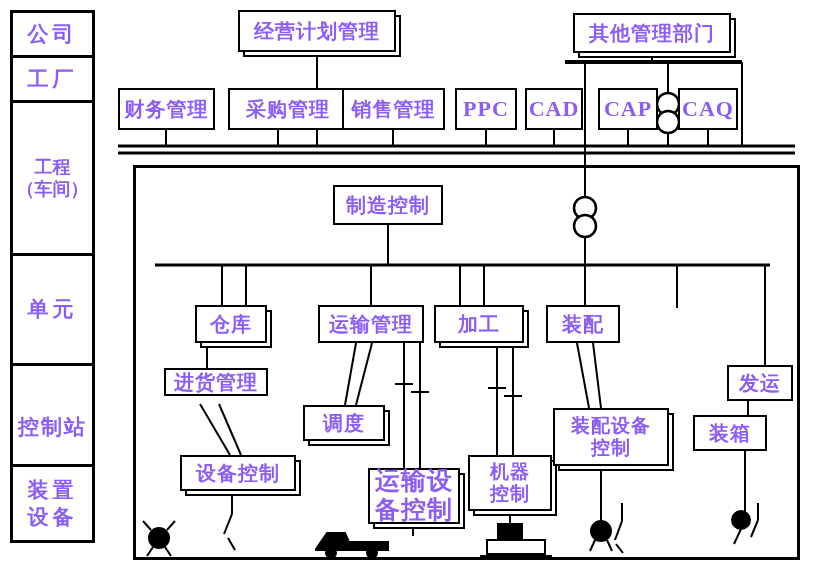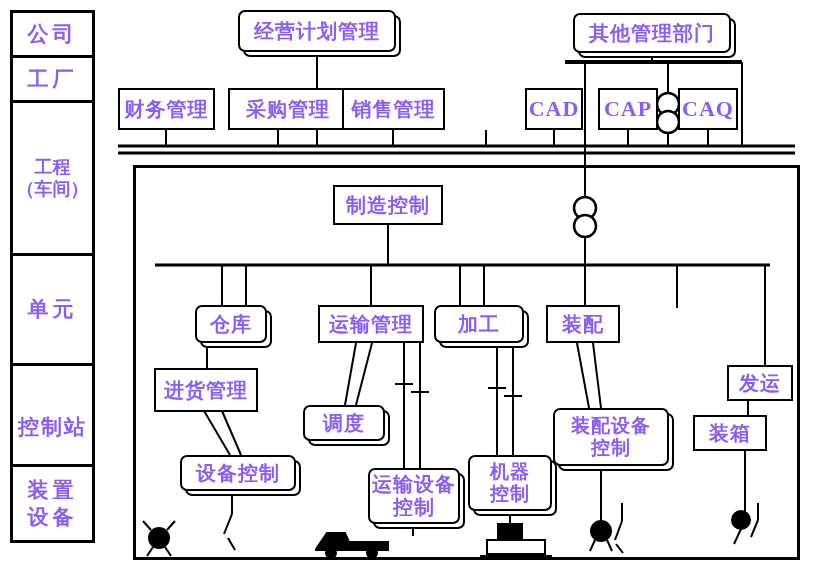--- a/index.html
+++ b/index.html
@@ -22,45 +22,45 @@
   .lv3{top:253px;height:113px}
   .lv4{top:363px;height:128px;letter-spacing:2px}
   .lv5{top:464px;height:79px}
   
   .node{
     position:absolute;box-sizing:border-box;background:#fff;
     border:2.5px solid #000;
     display:flex;align-items:center;justify-content:center;text-align:center;
     font-weight:bold;font-size:20px;line-height:1.15;letter-spacing:1px;
   }
-  .stacked{box-shadow:5px 5px 0 -2px #fff, 5px 5px 0 0 #000;border-radius:7px;}
+  .stacked{box-shadow:5px 5px 0 -2px #fff, 5px 5px 0 0 #000;}
   .bigbox{
     position:absolute;left:133px;top:165px;width:667px;height:395px;
     box-sizing:border-box;border:3px solid #000;background:transparent;
   }
   .n-planning{left:238px;top:10px;width:158px;height:42px}
   .n-other{left:573px;top:13px;width:158px;height:40px}
   .n-finance{left:118px;top:88px;width:97px;height:42px}
   .n-purchasing{left:228px;top:88px;width:120px;height:42px}
   .n-sales{left:342px;top:88px;width:103px;height:42px}
   .n-ppc{left:455px;top:88px;width:62px;height:42px;font-size:22px}
   .n-cad{left:525px;top:88px;width:58px;height:42px;font-size:22px}
   .n-cap{left:598px;top:88px;width:60px;height:42px;font-size:22px}
   .n-caq{left:678px;top:88px;width:60px;height:42px;font-size:22px}
   .n-mfg{left:333px;top:185px;width:110px;height:40px}
   .n-warehouse{left:195px;top:305px;width:72px;height:38px}
   .n-transport{left:318px;top:305px;width:106px;height:38px}
   .n-machining{left:434px;top:305px;width:90px;height:38px}
   .n-assembly{left:546px;top:305px;width:74px;height:38px}
   .n-inspection{left:640px;top:305px;width:74px;height:38px}
-  .n-incoming{left:154px;top:368px;width:104px;height:44px}
+  .n-incoming{left:164px;top:368px;width:104px;height:28px}
   .n-dispatch{left:303px;top:405px;width:82px;height:36px}
   .n-shipping{left:727px;top:365px;width:66px;height:36px}
   .n-equipctl{left:180px;top:455px;width:116px;height:36px}
-  .n-transequip{left:368px;top:468px;width:92px;height:56px;font-size:20px;padding:0 0}
+  .n-transequip{left:368px;top:468px;width:92px;height:56px;font-size:25px;padding:0 0}
   .n-machinectl{left:468px;top:455px;width:84px;height:56px;font-size:19px;padding:16px 18px}
   .n-assyequip{left:553px;top:408px;width:116px;height:58px;font-size:19px;padding:0 12px}
   .n-packing{left:693px;top:415px;width:74px;height:36px}
 </style>
 </head>
 <body>
 
 <div class="canvas">
 
   <svg class="wires" width="827" height="576" viewBox="0 0 827 576" stroke="#000" stroke-width="2" fill="none">
@@ -177,20 +177,21 @@
   <div class="lv lv4">控制站</div>
   <div class="lv lv5">装置
 设备</div>
 
   <div class="node stacked n-planning">经营计划管理</div>
   <div class="node stacked n-other">其他管理部门</div>
 
   <div class="node n-finance">财务管理</div>
   <div class="node n-purchasing">采购管理</div>
   <div class="node n-sales">销售管理</div>
+  <div class="node n-ppc">PPC</div>
   <div class="node n-cad">CAD</div>
   <div class="node n-cap">CAP</div>
   <div class="node n-caq">CAQ</div>
 
   <div class="node n-mfg">制造控制</div>
 
   <div class="node stacked n-warehouse">仓库</div>
   <div class="node n-transport">运输管理</div>
   <div class="node stacked n-machining">加工</div>
   <div class="node n-assembly">装配</div>

